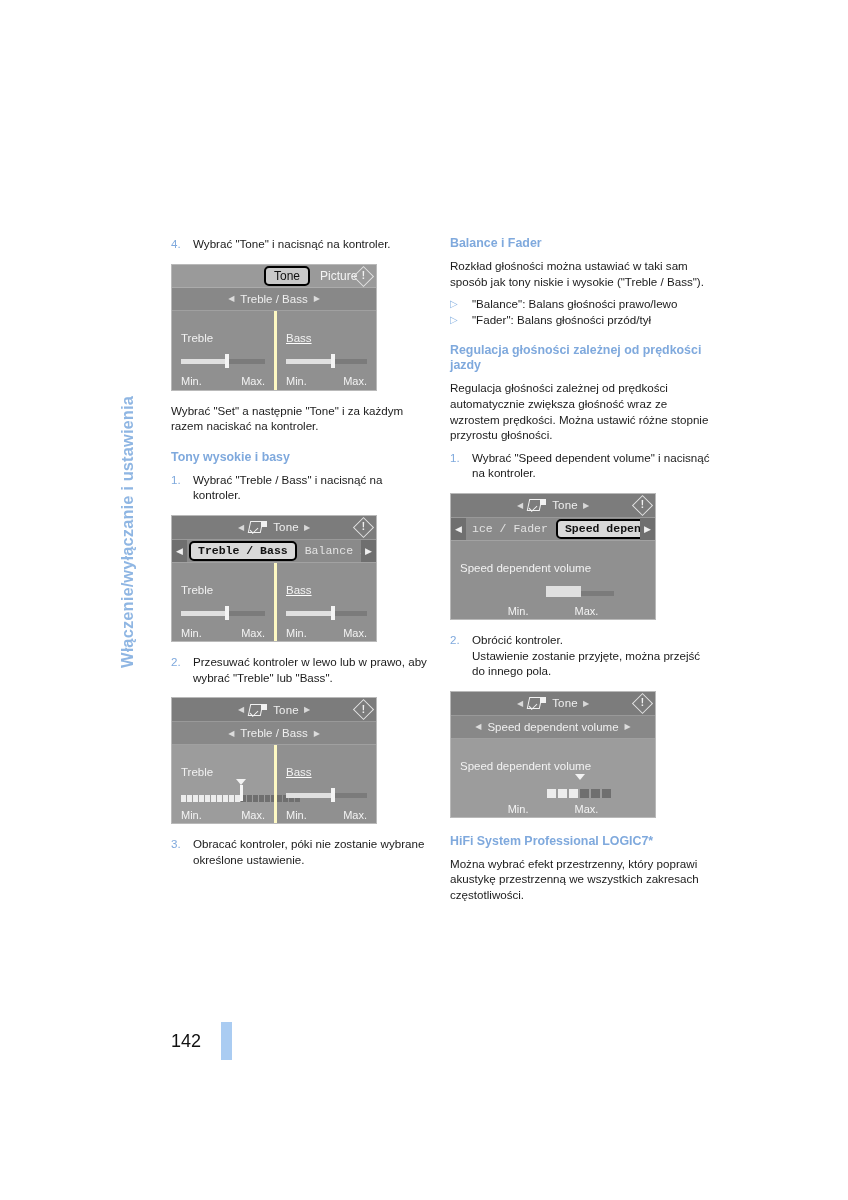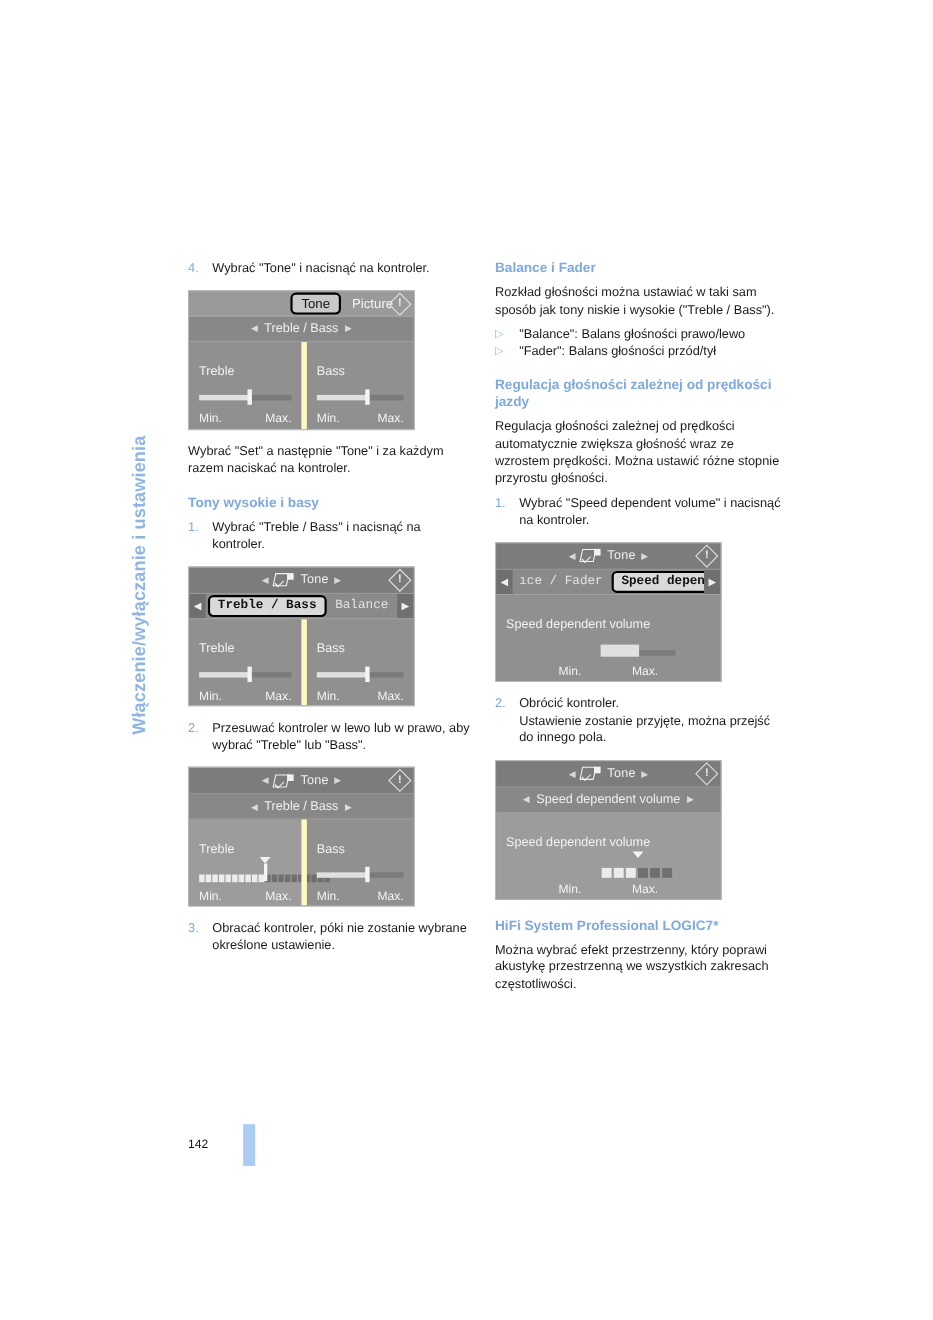--- a/index.html
+++ b/index.html
@@ -274,21 +274,21 @@
     height: 80px;
     background: #909090;
   }
   .sc-body .half {
     flex: 1 1 50%;
     position: relative;
     padding: 6px 9px 0 9px;
     box-sizing: border-box;
   }
   .sc-body .half.hl { background: #9c9c9c; }
-  .sc-body .half + .half { border-left: 5px solid #fef9c3; }
+  .sc-body .half + .half { border-left: 3px solid #fef9c3; text-decoration: underline; }
   .sc-body .lab {
     font-size: 11.5px;
     color: #f2f2f2;
     margin-top: 15px;
   }
   .sc-body .minmax {
     position: absolute;
     left: 9px; right: 9px;
     bottom: 5px;
     display: flex;
@@ -377,21 +377,21 @@
 
   
   .footer {
     position: absolute;
     left: 171px;
     top: 1022px;
     display: flex;
     align-items: center;
   }
   .footer .pg {
-    font-size: 11px;
+    font-size: 18px;
     color: #111;
     width: 42px;
   }
   .footer .bar {
     width: 11px;
     height: 38px;
     background: #aaccf2;
     margin-left: 8px;
   }
 </style>

